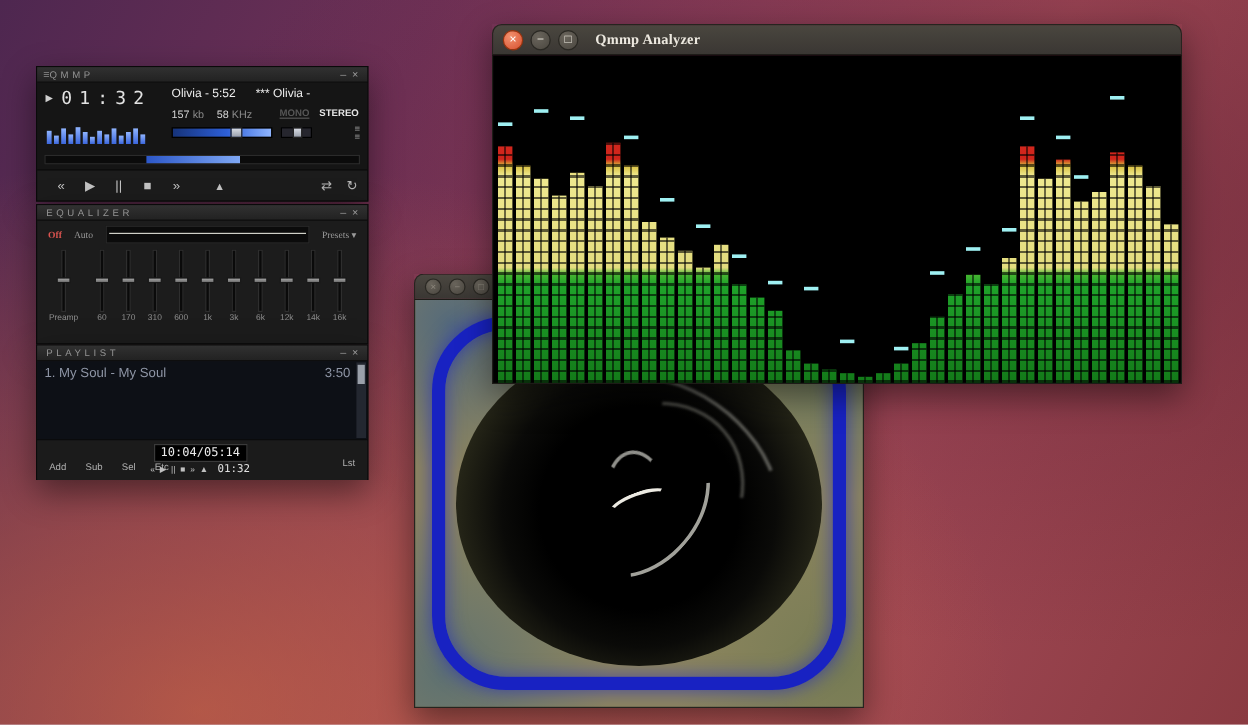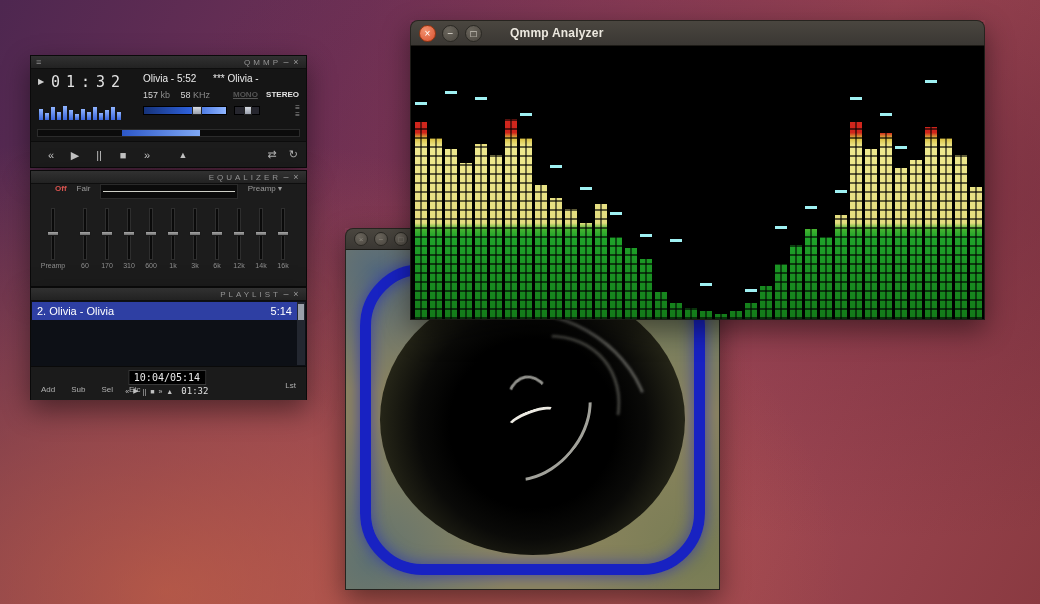--- a/index.html
+++ b/index.html
@@ -22,21 +22,21 @@
   .analyzer-window .ubuntu-titlebar{ height:26px; }
   .vis-window .ubuntu-titlebar{ height:22px; }
   .tb-btn{
     width:17px; height:17px; border-radius:50%; font-size:10px; line-height:16px;
     text-align:center; color:#e8e4da; background:radial-gradient(circle at 35% 30%,#6a655c,#4a463f);
     border:1px solid #2a2823;
   }
   .tb-btn.close{ background:radial-gradient(circle at 35% 30%,#f2926f,#d8502f); border:1px solid #9c３; border:1px solid #97340f; color:#fff; }
   .vis-window .tb-btn{ width:14px; height:14px; font-size:8px; line-height:13px;
     background:radial-gradient(circle at 35% 30%,#55504７,#55504a,#3e3a33); color:#8c877d; }
-  .ubuntu-title{ font-weight:bold; font-size:12px; color:#ece8df; margin-left:22px; letter-spacing:0.2px; }
+  .ubuntu-title{ font-weight:bold; font-size:12px; color:#ece8df; margin-left:8px; letter-spacing:0.2px;font-family:Liberation Serif, serif; }
 
   
   .analyzer-window{ left:410px; top:20px; width:575px; z-index:30; }
   .analyzer-content{
     height:274px; background:#000; border:1px solid #1d1b17; border-top:none;
     display:flex; align-items:flex-end; padding-left:3px; overflow:hidden;
   }
   .an-slot{ position:relative; flex:none; width:15px; height:274px; }
   .an-bar{
     position:absolute; bottom:0; left:1px; width:12px;
@@ -77,21 +77,21 @@
   .a4{ inset:142px; border-left-color:rgba(205,205,198,0.7);  transform:rotate(80deg); filter:blur(0.5px); }
   .a5{ inset:160px; border-top-color:#eceae2; transform:rotate(-20deg); }
 
   
   .qmmp{ background:#1c1c1c; border:1px solid #0a0a0a; z-index:40; width:277px; left:30px; color:#bbb; }
   .q-titlebar{
     display:flex; align-items:center; height:13px; padding:0 5px;
     background:linear-gradient(#313131,#222); border-bottom:1px solid #0e0e0e;
     color:#949494; font-size:8px;
   }
-  .q-title{ flex:1; text-align:right; letter-spacing:3px; }
+  .q-title{ flex:1; text-align:left; letter-spacing:3px; }
   .q-menu{ font-size:9px; color:#8c8c8c; }
   .q-tbtn{ width:10px; text-align:center; font-size:9px; color:#9a9a9a; }
 
   .main-window{ top:55px; height:113px; }
   .display{ position:relative; height:73px; background:#151515; border-bottom:1px solid #0c0c0c; }
   .play-ind{ position:absolute; left:7px; top:8px; font-size:8px; color:#cfcfcf; }
   .time-digits{
     position:absolute; left:20px; top:4px; font-family:"DejaVu Sans Mono", monospace;
     font-size:15px; letter-spacing:6px; color:#e2e2e2;
   }
@@ -114,21 +114,21 @@
   .eqpl{ position:absolute; right:6px; top:36px; display:flex; flex-direction:column; gap:1px; font-size:8px; color:#9a9a9a; }
   .eqpl span{ line-height:6px; }
   .progress{ position:absolute; left:6px; right:6px; bottom:4px; height:8px; background:#0b0b0b; border:1px solid #2b2b2b; }
   .progress-handle{ position:absolute; left:32%; top:0; width:78px; height:6px; background:linear-gradient(to right,#2c57c8,#7fa8f4); }
   .controls{ display:flex; align-items:center; height:25px; padding:0 8px; }
   .t-btn{ width:24px; text-align:center; font-size:11px; color:#c4c4c4; line-height:18px; }
   .t-btn.eject{ margin-left:12px; font-size:9px; }
   .mode-group{ margin-left:auto; display:flex; gap:12px; font-size:11px; color:#b4b4b4; }
 
   .eq-window{ top:170px; height:117px; }
-  .eq-top{ display:flex; height:22px; padding:0 24px; font-size:8px; }
+  .eq-top{ display:flex; align-items:center; height:22px; padding:0 9px; font-size:8px;font-family:Liberation Serif, serif; }
   .eq-off{ color:#d9534f; font-weight:bold; margin-right:10px; }
   .eq-auto{ color:#9a9a9a; }
   .eq-graph{ flex:1; position:relative; height:15px; margin:0 10px; background:#0b0b0b; border:1px solid #2a2a2a; }
   .eq-graph::after{ content:""; position:absolute; left:2px; right:2px; top:45%; height:1px; background:#cfd0c8; }
   .eq-presets{ color:#9a9a9a; }
   .eq-sliders{ display:flex; height:68px; padding:0 9px 2px; }
   .eq-cell{ width:22px; display:flex; flex-direction:column; }
   .eq-cell.preamp{ width:26px; margin-right:8px; }
   .eq-slider{ position:relative; flex:1; }
   .eq-track{ position:absolute; left:calc(50% - 2px); top:2px; bottom:2px; width:4px; background:#0a0a0a; border:1px solid #2e2e2e; }
@@ -389,23 +389,23 @@
 
   <div class="window qmmp eq-window">
     <div class="q-titlebar">
       <span class="q-menu">&nbsp;</span>
       <span class="q-title">EQUALIZER</span>
       <span class="q-tbtn">–</span>
       <span class="q-tbtn">×</span>
     </div>
     <div class="eq-top">
       <span class="eq-off">Off</span>
-      <span class="eq-auto">Fair</span>
+      <span class="eq-auto">Auto</span>
       <div class="eq-graph"></div>
-      <span class="eq-presets">Preamp ▾</span>
+      <span class="eq-presets">Presets ▾</span>
     </div>
     <div class="eq-sliders" id="eq-sliders">
         <div class="eq-cell preamp">
           <div class="eq-slider">
             <div class="eq-track"></div>
             <div class="eq-handle"></div>
           </div>
           <div class="eq-label">Preamp</div>
         </div>
         <div class="eq-cell">
@@ -483,23 +483,23 @@
 
   <div class="window qmmp pl-window">
     <div class="q-titlebar">
       <span class="q-menu">&nbsp;</span>
       <span class="q-title">PLAYLIST</span>
       <span class="q-tbtn">–</span>
       <span class="q-tbtn">×</span>
     </div>
     <div class="pl-list">
       <div class="pl-rows" id="playlist-rows">
-          <div class="pl-row selected">
-            <span class="pl-title">2. Olivia - Olivia</span>
-            <span class="pl-time">5:14</span>
+          <div class="pl-row">
+            <span class="pl-title">1. My Soul - My Soul</span>
+            <span class="pl-time">3:50</span>
           </div>
         </div>
       <div class="pl-scrollbar">
         <div class="pl-thumb"></div>
       </div>
     </div>
     <div class="pl-footer">
       <div class="pl-buttons" id="pl-buttons">
           <span>Add</span>
           <span>Sub</span>

